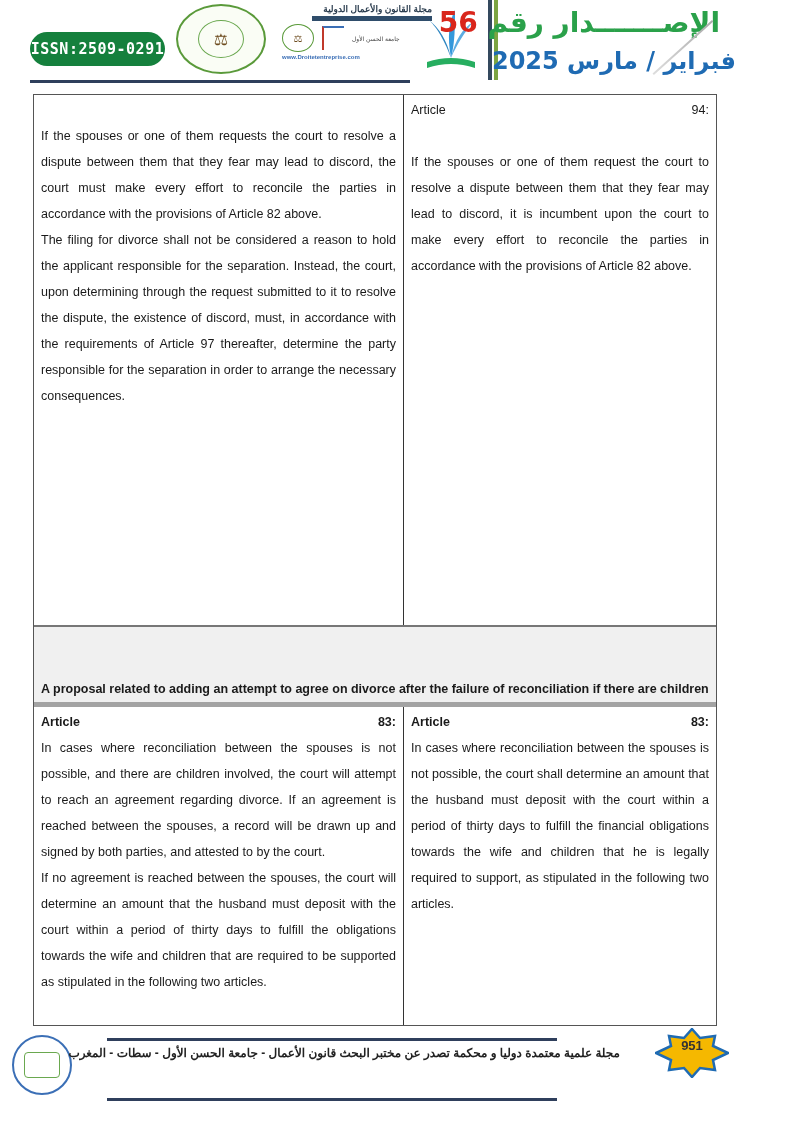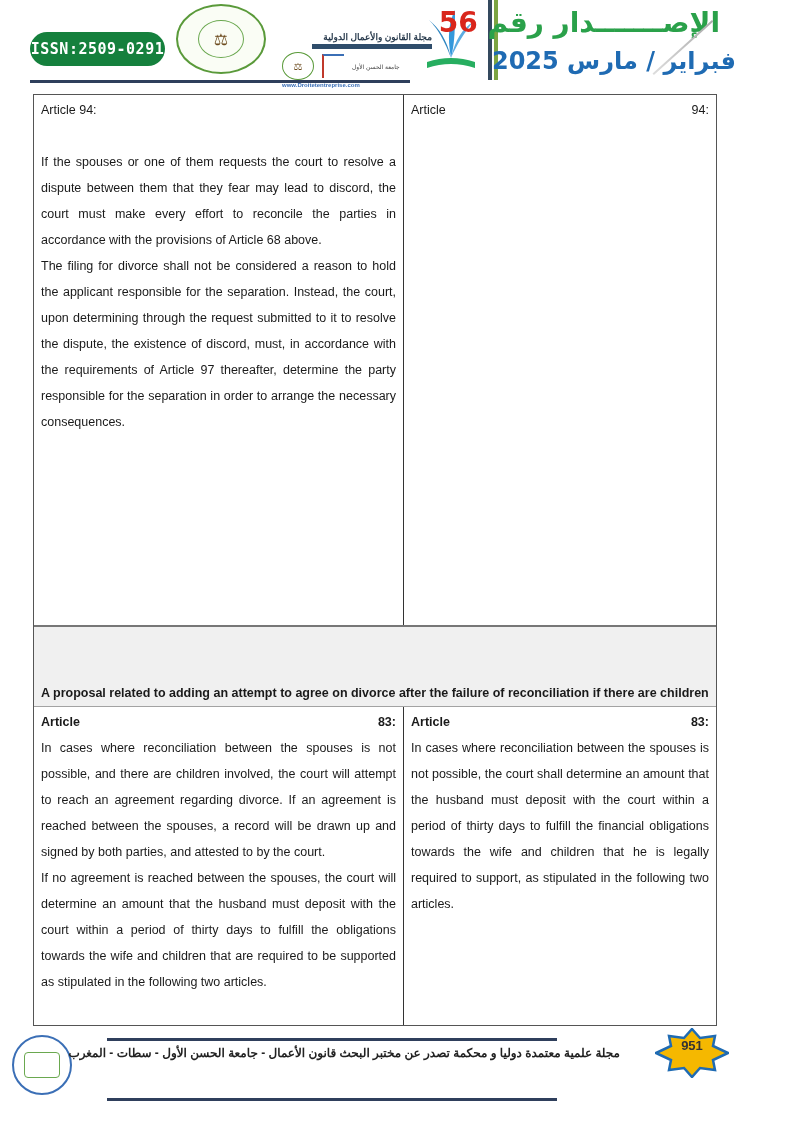--- a/index.html
+++ b/index.html
@@ -26,21 +26,21 @@
   .seal-big .inner {
     width: 44px; height: 36px; border: 1px solid #6aa84f; border-radius: 50%;
     display: flex; align-items: center; justify-content: center;
     font-size: 16px; color: #6d4c1f;
   }
   .journal-banner {
     position: absolute; left: 282px; top: 4px; width: 150px; height: 68px;
   }
   .journal-banner .title-ar {
     font-size: 9px; color: #2c3e50; text-align: right; direction: rtl;
-    white-space: nowrap; font-weight: bold; margin-top: 28px;
+    white-space: nowrap; font-weight: bold;
   }
   .journal-banner .strip {
     margin-top: 2px; margin-left: 30px; height: 5px; background: #2f4d6b;
   }
   .journal-banner .logos { display: flex; gap: 8px; margin-top: 3px; align-items: center; }
   .mini-seal {
     width: 30px; height: 26px; border: 1.5px solid #5a9a3a; border-radius: 50%;
     display: flex; align-items: center; justify-content: center; font-size: 10px; color: #6d4c1f;
   }
   .uni-mark { width: 20px; height: 22px; border-left: 2px solid #c0392b; border-top: 2px solid #3b6fb6; }
@@ -82,21 +82,21 @@
   }
   .row { display: flex; }
   .cell {
     box-sizing: border-box; padding: 2px 7px 0 7px;
     text-align: justify;
   }
   .cell.left { width: 370px; border-right: 1px solid #333; }
   .cell.right { width: 312px; }
   .row1 { height: 530px; border-bottom: 2.5px solid #777; }
   .row2 {
-    height: 80px; background: #f0f0f0; border-bottom: 1px solid #a3a3a3;
+    height: 80px; background: #f0f0f0; border-bottom: 5px solid #a3a3a3;
     padding: 0 7px; box-sizing: border-box; display: flex; align-items: flex-end;
     font-weight: bold; line-height: 26px;
   }
   .row3 { height: 318px; }
   .art-head { display: flex; justify-content: space-between; }
   .art-head.bold { font-weight: bold; }
   .blank { height: 26px; }
   p { margin: 0; }
 
   
@@ -157,31 +157,31 @@
   <span>الإصـــــــدار رقم</span>
   <span class="num">56</span>
 </div>
 <div class="date-line">فبراير / مارس 2025</div>
 <div class="diag-line"></div>
 <div class="header-rule"></div>
 
 <div class="doc-table">
   <div class="row row1">
     <div class="cell left">
-      <div>Article 94:</div>
       <div class="blank"></div>
-      <p>If the spouses or one of them requests the court to resolve a dispute between them that they fear may lead to discord, the court must make every effort to reconcile the parties in accordance with the provisions of Article 68 above.</p>
+      <p>If the spouses or one of them requests the court to resolve a dispute between them that they fear may lead to discord, the court must make every effort to reconcile the parties in accordance with the provisions of Article 82 above.</p>
       <p>The filing for divorce shall not be considered a reason to hold the applicant responsible for the separation. Instead, the court, upon determining through the request submitted to it to resolve the dispute, the existence of discord, must, in accordance with the requirements of Article 97 thereafter, determine the party responsible for the separation in order to arrange the necessary consequences.</p>
     </div>
     <div class="cell right">
       <div class="art-head">
         <span>Article</span>
         <span>94:</span>
       </div>
       <div class="blank"></div>
+      <p>If the spouses or one of them request the court to resolve a dispute between them that they fear may lead to discord, it is incumbent upon the court to make every effort to reconcile the parties in accordance with the provisions of Article 82 above.</p>
     </div>
   </div>
 
   <div class="row2">
     <div>A proposal related to adding an attempt to agree on divorce after the failure of reconciliation if there are children</div>
   </div>
 
   <div class="row row3">
     <div class="cell left">
       <div class="art-head bold">

